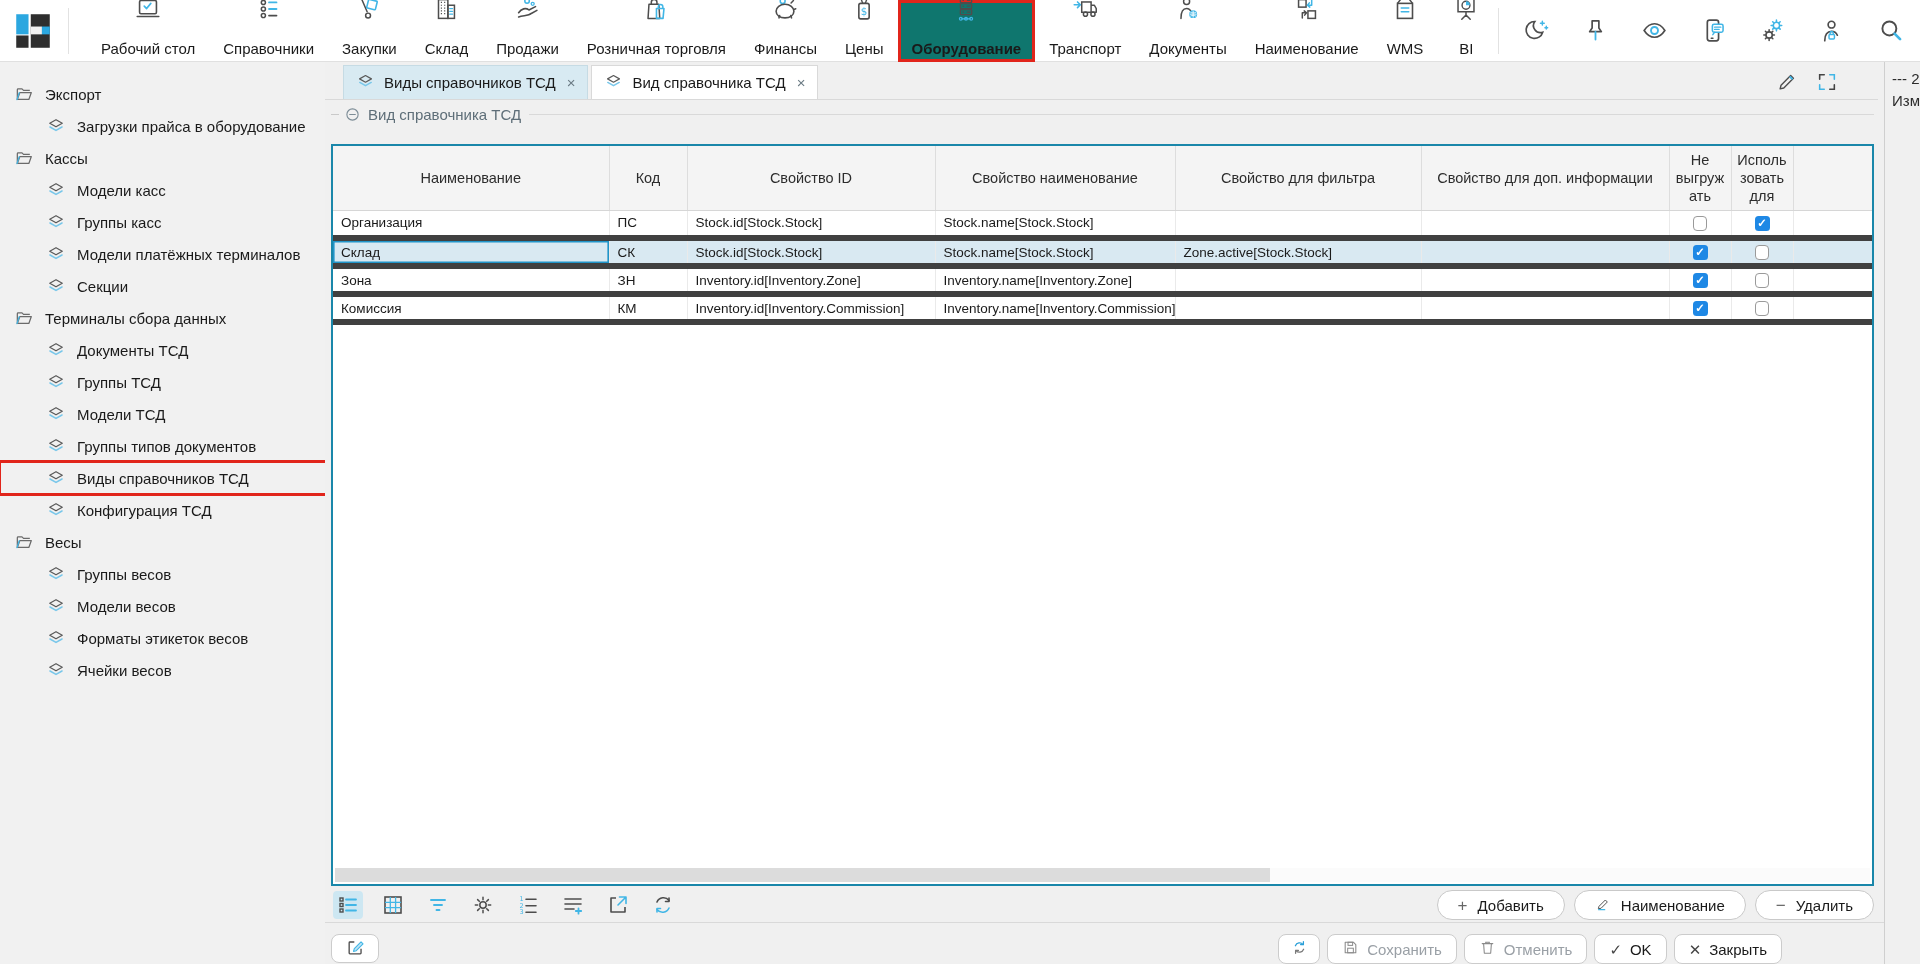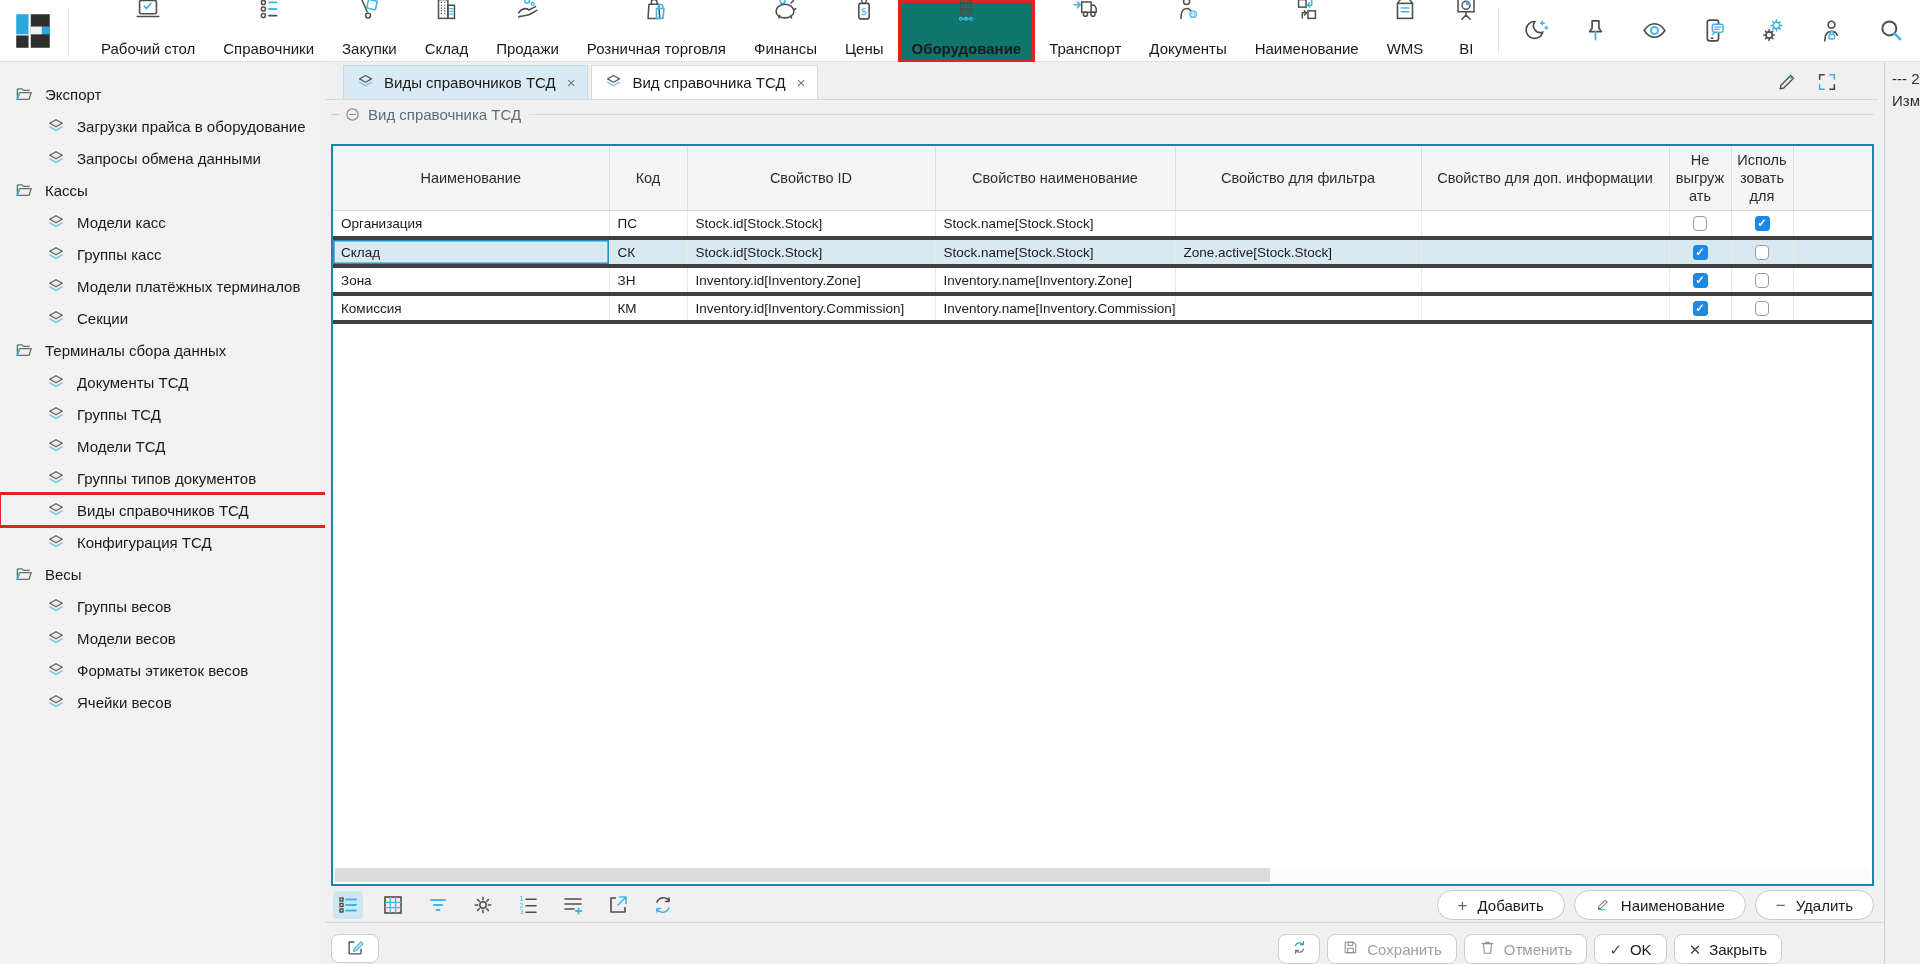--- a/index.html
+++ b/index.html
@@ -48,21 +48,21 @@
   .l-collapse{display:flex;margin-right:8px;cursor:pointer;}
   .l-collapse svg{width:15px;height:15px;}
   .l-line{flex:1 1 auto;height:1px;background:#d9d9d9;margin-left:8px;}
 
   
   .table-wrap{position:absolute;left:6px;top:82px;width:1543px;height:742px;box-sizing:border-box;border:2px solid #1a87aa;background:#ffffff;overflow:hidden;}
   table{border-collapse:collapse;table-layout:fixed;width:100%;}
   col.c0{width:276px}col.c1{width:78px}col.c2{width:248px}col.c3{width:240px}col.c4{width:246px}col.c5{width:248px}col.c6{width:62px}col.c7{width:62px}
   thead th{height:64px;background:#f4f4f4;font-weight:normal;font-size:14.5px;color:#2d2d2d;text-align:center;vertical-align:middle;border-right:1px solid #dddddd;border-bottom:1px solid #d6d6d6;padding:2px 5px;overflow:hidden;line-height:1.25;overflow-wrap:break-word;box-sizing:border-box;}
   thead th:last-child{border-right:none;}
-  tbody td{height:28px;font-size:13.5px;color:#1a1a1a;padding:0 8px;border-right:1px solid #eaeaea;border-bottom:4px solid #404040;white-space:nowrap;overflow:hidden;box-sizing:border-box;}
+  tbody td{height:28px;font-size:13.5px;color:#1a1a1a;padding:0 8px;border-right:1px solid #eaeaea;border-bottom:6px solid #404040;white-space:nowrap;overflow:hidden;box-sizing:border-box;}
   tbody td:last-child{border-right:none;}
   tbody td.cb-cell{text-align:center;padding:0;}
   tr.sel td{background:#d9e9f2;}
   td.focus{box-shadow:inset 0 0 0 1.6px #2094c8;}
   .cb{display:inline-block;width:15px;height:15px;border-radius:3.5px;vertical-align:middle;box-sizing:border-box;}
   .cb.on{background:#1e88e5;color:#fff;font-size:11.5px;line-height:15px;font-weight:bold;text-align:center;}
   .cb.off{border:1.6px solid #9a9a9a;background:#fff;border-radius:4px;width:14px;height:15px;}
   .hscroll-track{position:absolute;left:2px;right:2px;bottom:2px;height:14px;background:#fbfbfb;}
   .hscroll{position:absolute;left:2px;bottom:2px;width:935px;height:14px;background:#dcdcdc;cursor:pointer;}
 
@@ -342,29 +342,20 @@
           <span class="tree-label">Экспорт</span>
         </div>
         <div class="tree-item leaf">
           <span class="tree-ico">
             <svg viewBox="0 0 24 24" fill="none">
               <path d="M12 4.5l7.5 4.2L12 12.9 4.5 8.7z" stroke="#5a5a5a" stroke-width="1.5" stroke-linejoin="round"></path>
               <path d="M4.8 13.2l7.2 4 7.2-4" stroke="#79c7ea" stroke-width="1.9" stroke-linecap="round" stroke-linejoin="round"></path>
             </svg>
           </span>
           <span class="tree-label">Загрузки прайса в оборудование</span>
-        </div>
-        <div class="tree-item leaf">
-          <span class="tree-ico">
-            <svg viewBox="0 0 24 24" fill="none">
-              <path d="M12 4.5l7.5 4.2L12 12.9 4.5 8.7z" stroke="#5a5a5a" stroke-width="1.5" stroke-linejoin="round"></path>
-              <path d="M4.8 13.2l7.2 4 7.2-4" stroke="#79c7ea" stroke-width="1.9" stroke-linecap="round" stroke-linejoin="round"></path>
-            </svg>
-          </span>
-          <span class="tree-label">Запросы обмена данными</span>
         </div>
         <div class="tree-item folder">
           <span class="tree-ico">
             <svg viewBox="0 0 24 24" fill="none">
               <path d="M4 18.5V6.8a1 1 0 011-1h4.6l1.8 1.8H19" stroke="#6b6b6b" stroke-width="1.5" stroke-linejoin="round"></path>
               <path d="M4 18.5l3-8.3h13.8l-3 8.3z" stroke="#6b6b6b" stroke-width="1.5" stroke-linejoin="round"></path>
               <path d="M3.6 18.8l2.7-8.4" stroke="#41b6e6" stroke-width="1.5" stroke-linecap="round"></path>
             </svg>
           </span>
           <span class="tree-label">Кассы</span>

